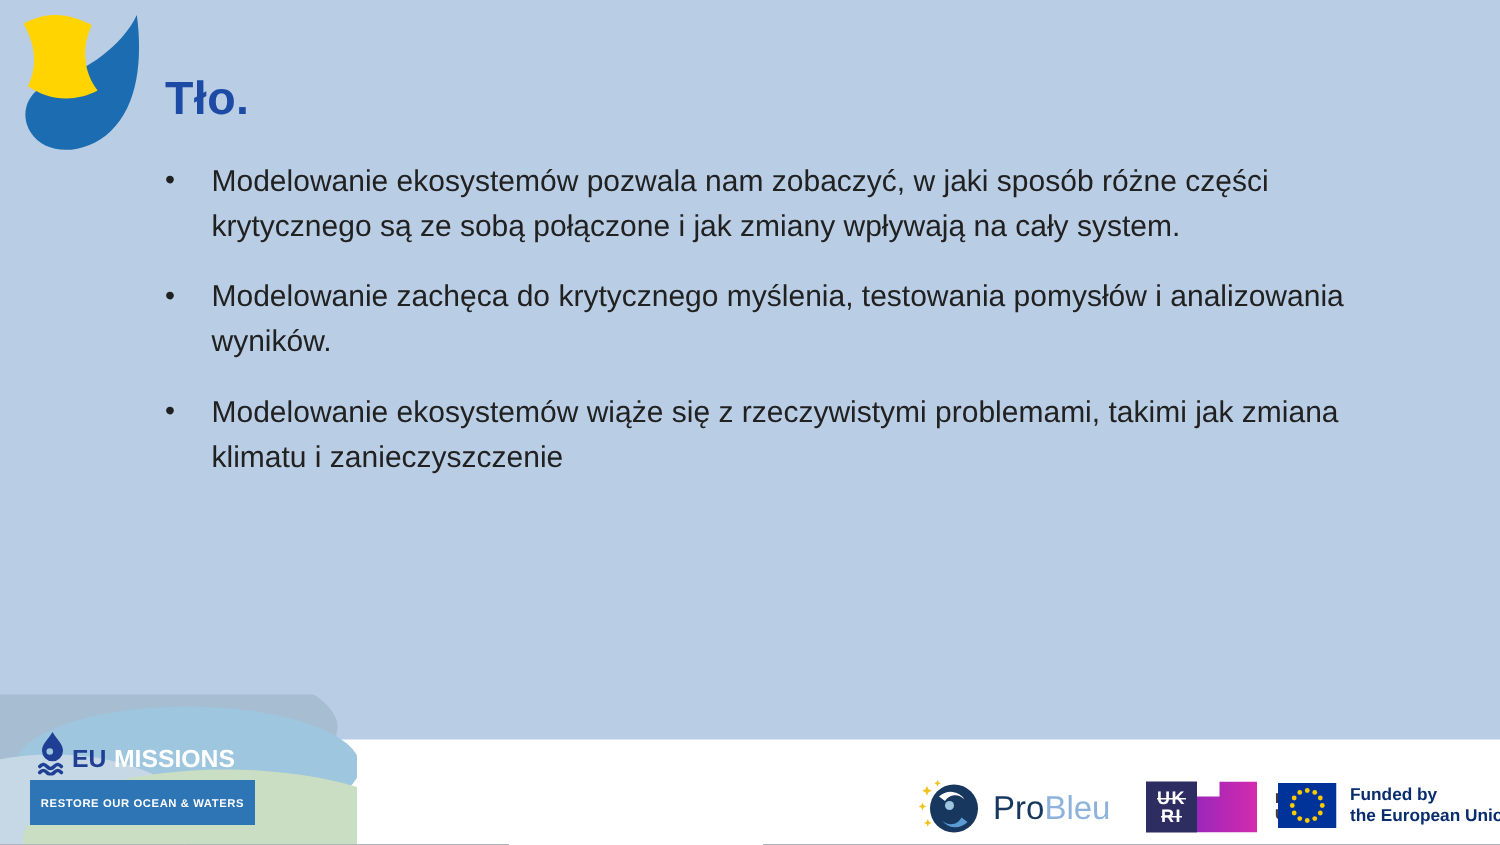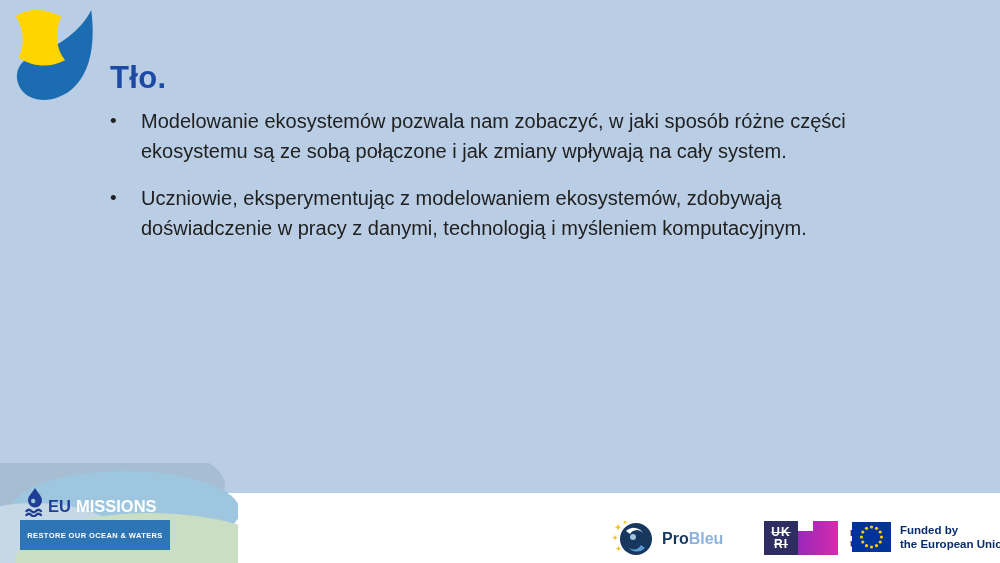--- a/index.html
+++ b/index.html
@@ -13,21 +13,21 @@
   
   .footer-band{
     position:absolute;left:0;top:493px;width:1000px;height:70px;
     background:#ffffff;z-index:1;
   }
   
   .corner-logo{position:absolute;left:6px;top:4px;width:92px;height:102px;z-index:3;}
   
   .title{
     position:absolute;left:110px;top:48px;z-index:3;
-    font-size:31px;font-weight:bold;color:#1c4aa5;letter-spacing:.3px;margin-top:12px;
+    font-size:31px;font-weight:bold;color:#1c4aa5;letter-spacing:.3px;
   }
   
   .bullets{
     position:absolute;left:108px;top:106px;width:802px;z-index:4;
     margin:0;padding:0;list-style:none;
     font-size:20px;line-height:30px;color:#212121;
   }
   .bullets li{position:relative;padding-left:33px;margin:0 0 17px 0;}
   .bullets li::before{
     content:"•";position:absolute;left:2px;top:0;
@@ -41,21 +41,21 @@
   .eum-text .eu{color:#1f3f94;}
   .eum-text .missions{color:#ffffff;margin-left:5px;}
   .eum-banner{
     position:absolute;left:20px;top:70px;width:150px;height:30px;
     background:#2e75b6;color:#ffffff;
     font-size:7.5px;font-weight:bold;letter-spacing:.4px;
     display:flex;align-items:center;justify-content:center;white-space:nowrap;
   }
   
   .logo-probleu{position:absolute;left:612px;top:518px;z-index:4;display:flex;align-items:center;}
-  .probleu-text{font-size:16px;font-weight:bold;margin-left:6px;white-space:nowrap;}
+  .probleu-text{font-size:22px;font-weight:normal;margin-left:6px;white-space:nowrap;}
   .probleu-text .pro{color:#17375e;}
   .probleu-text .bleu{color:#8db3dc;}
   .logo-ukri{position:absolute;left:740px;top:521px;z-index:4;display:flex;align-items:flex-start;padding-left:24px;}
   .ukri-square{
     width:34px;height:34px;background:#2e2d62;color:#ffffff;
     display:flex;flex-direction:column;align-items:center;justify-content:center;
     font-size:12px;font-weight:bold;line-height:12px;letter-spacing:1px;
   }
   .ukri-square span{text-decoration:line-through;}
   .ukri-block{width:40px;height:34px;}
@@ -78,22 +78,23 @@
   <div class="footer-band"></div>
 
   <svg class="corner-logo" viewBox="0 0 95 105">
     <path d="M88 6 C 92 36, 89 68, 70 86 C 52 103, 25 103, 15 87 C 7 74, 12 58, 30 52 C 54 44, 78 27, 88 6 Z" fill="#1b6cb0"></path>
     <path d="M10 12 C 28 2, 44 6, 57 13 C 50 28, 51 45, 61 58 C 44 67, 26 64, 13 55 C 20 41, 18 26, 10 12 Z" fill="#ffd400"></path>
   </svg>
 
   <div class="title">Tło.</div>
 
   <ul class="bullets">
-    <li>Modelowanie ekosystemów pozwala nam zobaczyć, w jaki sposób różne części ekosystemu są ze sobą połączone i jak zmiany wpływają na cały system.</li>
-    <li>Uczniowie, eksperymentując z modelowaniem ekosystemów, zdobywają doświadczenie w pracy z danymi, technologią i myśleniem komputacyjnym.</li>
+    <li>Modelowanie ekosystemów pozwala nam zobaczyć, w jaki sposób różne części krytycznego są ze sobą połączone i jak zmiany wpływają na cały system.</li>
+    <li>Modelowanie zachęca do krytycznego myślenia, testowania pomysłów i analizowania wyników.</li>
+    <li>Modelowanie ekosystemów wiąże się z rzeczywistymi problemami, takimi jak zmiana klimatu i zanieczyszczenie</li>
   </ul>
 
   <svg class="bl-art" viewBox="0 0 238 100">
     <ellipse cx="70" cy="22" rx="155" ry="50" fill="#a7bdd2"></ellipse>
     <ellipse cx="125" cy="48" rx="115" ry="40" fill="#9ec6de"></ellipse>
     <ellipse cx="35" cy="85" rx="95" ry="45" fill="#c6d8e5"></ellipse>
     <ellipse cx="150" cy="98" rx="135" ry="48" fill="#c9dec2"></ellipse>
   </svg>
 
   <div class="eu-missions">

